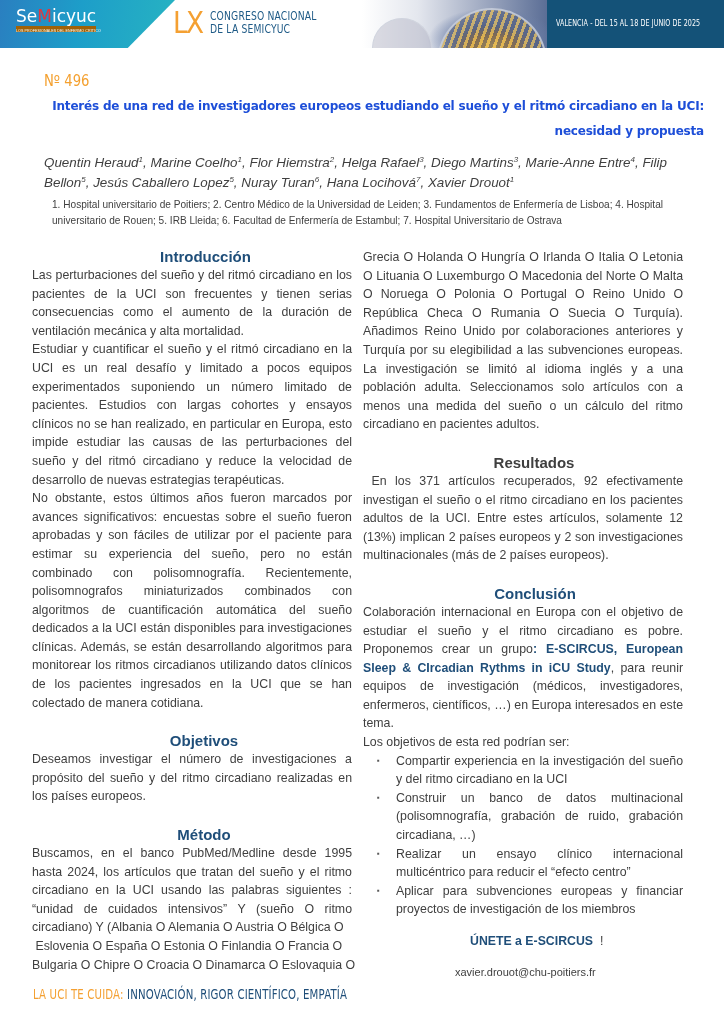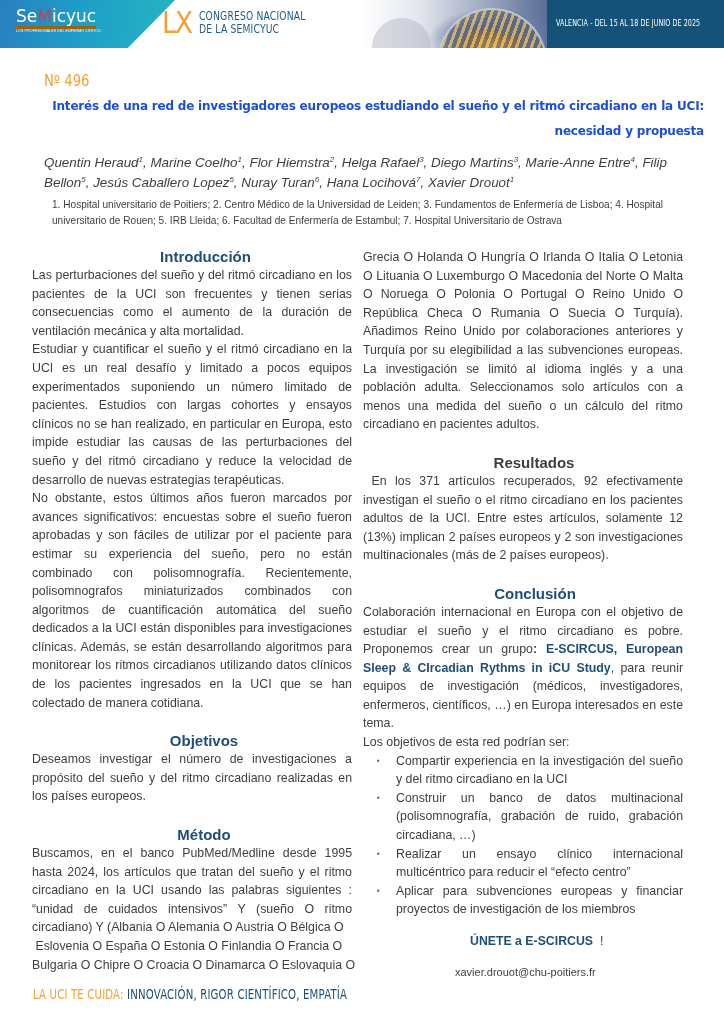--- a/index.html
+++ b/index.html
@@ -7,24 +7,24 @@
   body { position: relative; font-family: "Liberation Sans", "DejaVu Sans", sans-serif; color: #3f3f3f; }
 
   
   .banner { position: absolute; left: 0; top: 0; width: 724px; height: 48px; background: #ffffff; overflow: hidden; }
   .banner-left { position: absolute; left: 0; top: 0; width: 175px; height: 48px;
     background: linear-gradient(100deg, #2a7fc0 0%, #1d9ec9 45%, #27b3c2 100%);
     clip-path: polygon(0 0, 100% 0, 73% 100%, 0 100%); }
   .logo { position: absolute; left: 16px; top: 6px; }
   .logo-word { font-family: "DejaVu Sans", sans-serif; font-size: 17px; color: #ffffff; letter-spacing: 0; line-height: 20px; }
   .logo-word .m { color: #e1373f; }
-  .logo-word .underline { border-bottom: 3px solid #a16207; }
+  .logo-word .underline { border-bottom: 6px solid #a16207; }
   .logo-tag { font-size: 3.6px; color: #ffffff; letter-spacing: .1px; margin-top: 3px; text-transform: uppercase; white-space: nowrap; }
 
-  .congress { position: absolute; left: 162px; top: 5px; display: flex; align-items: center; }
+  .congress { position: absolute; left: 173px; top: 5px; display: flex; align-items: center; }
   .lx { font-family: "DejaVu Sans", sans-serif; font-size: 31px; color: #f4a032; font-weight: normal; letter-spacing: -2px; line-height: 34px; transform: scaleX(.85); transform-origin: left; margin-right: -2px; }
   .congress-text { font-family: "DejaVu Sans Condensed", "DejaVu Sans", sans-serif; font-size: 12.5px; line-height: 13px; color: #1e5a86; margin-left: 4px; letter-spacing: .2px; transform: scaleX(.82); transform-origin: left; white-space: nowrap; }
 
   .banner-photo { position: absolute; left: 362px; top: 0; width: 186px; height: 48px;
     background:
       radial-gradient(ellipse 60px 30px at 130px 46px, #e8b94a 0%, #c08a3a 35%, rgba(120,110,120,0) 70%),
       radial-gradient(ellipse 80px 40px at 130px 40px, #3a4f7a 0%, #6c7fa8 40%, rgba(200,205,220,0) 80%),
       linear-gradient(90deg, #ffffff 0%, #e4e7ee 30%, #aab3c8 60%, #5a6d95 100%); }
   .banner-photo .arch { position: absolute; left: 75px; top: 8px; width: 110px; height: 60px; border-radius: 55px 55px 0 0;
     border: 2px solid #c9cfdb; border-bottom: none; background: repeating-linear-gradient(110deg, rgba(230,190,90,.85) 0 3px, rgba(70,80,110,.6) 3px 7px); opacity: .85; }

